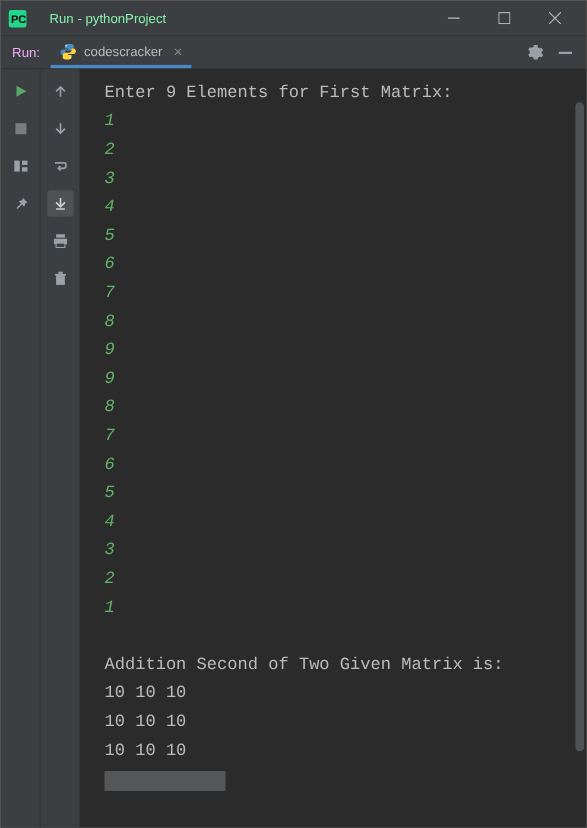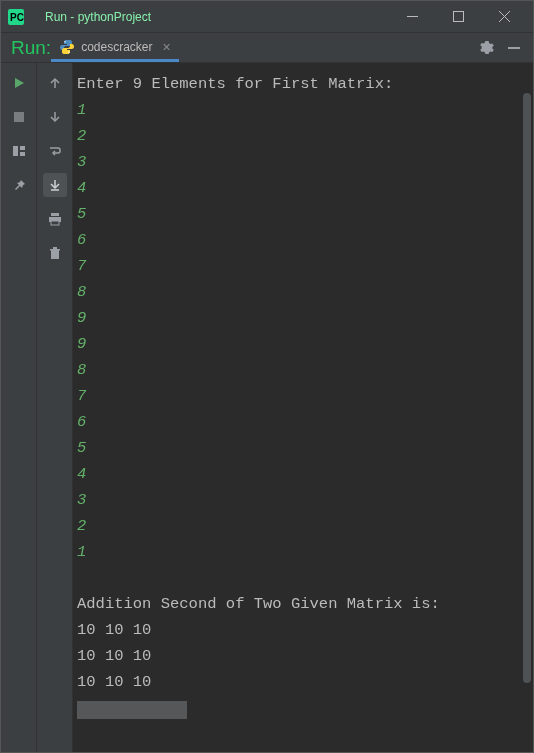--- a/index.html
+++ b/index.html
@@ -46,22 +46,23 @@
   
   .toolwin-header {
     height: 30px;
     background: #3c3f41;
     display: flex;
     align-items: center;
     padding: 0 8px 0 10px;
     border-bottom: 1px solid #323232;
   }
   .toolwin-header .label {
-    font-size: 19px;
-    color: #22c55e;
+    font-size: 12px;
+    color: #f0abfc;
+    margin-right: 10px;
   }
   .tab {
     display: flex;
     align-items: center;
     height: 28px;
     padding: 0 8px;
     border-bottom: 3px solid #4a88c7;
     margin-bottom: -1px;
     gap: 6px;
   }
@@ -105,21 +106,21 @@
     width: 24px; height: 24px;
     display: flex; align-items: center; justify-content: center;
     border-radius: 3px;
   }
   .gutter2-btn.active {
     background: #4e5254;
   }
   .console {
     flex: 1;
     background: #2b2b2b;
-    padding: 8px 4px;
+    padding: 8px 22px;
     font-family: "Consolas", "Courier New", monospace;
     font-size: 15.5px;
     line-height: 26px;
     position: relative;
     overflow: hidden;
   }
   .console .prompt { color: #bbbbbb; }
   .console .input { color: #63b069; font-style: italic; }
   .console .out { color: #bbbbbb; }
   .console-caret {

